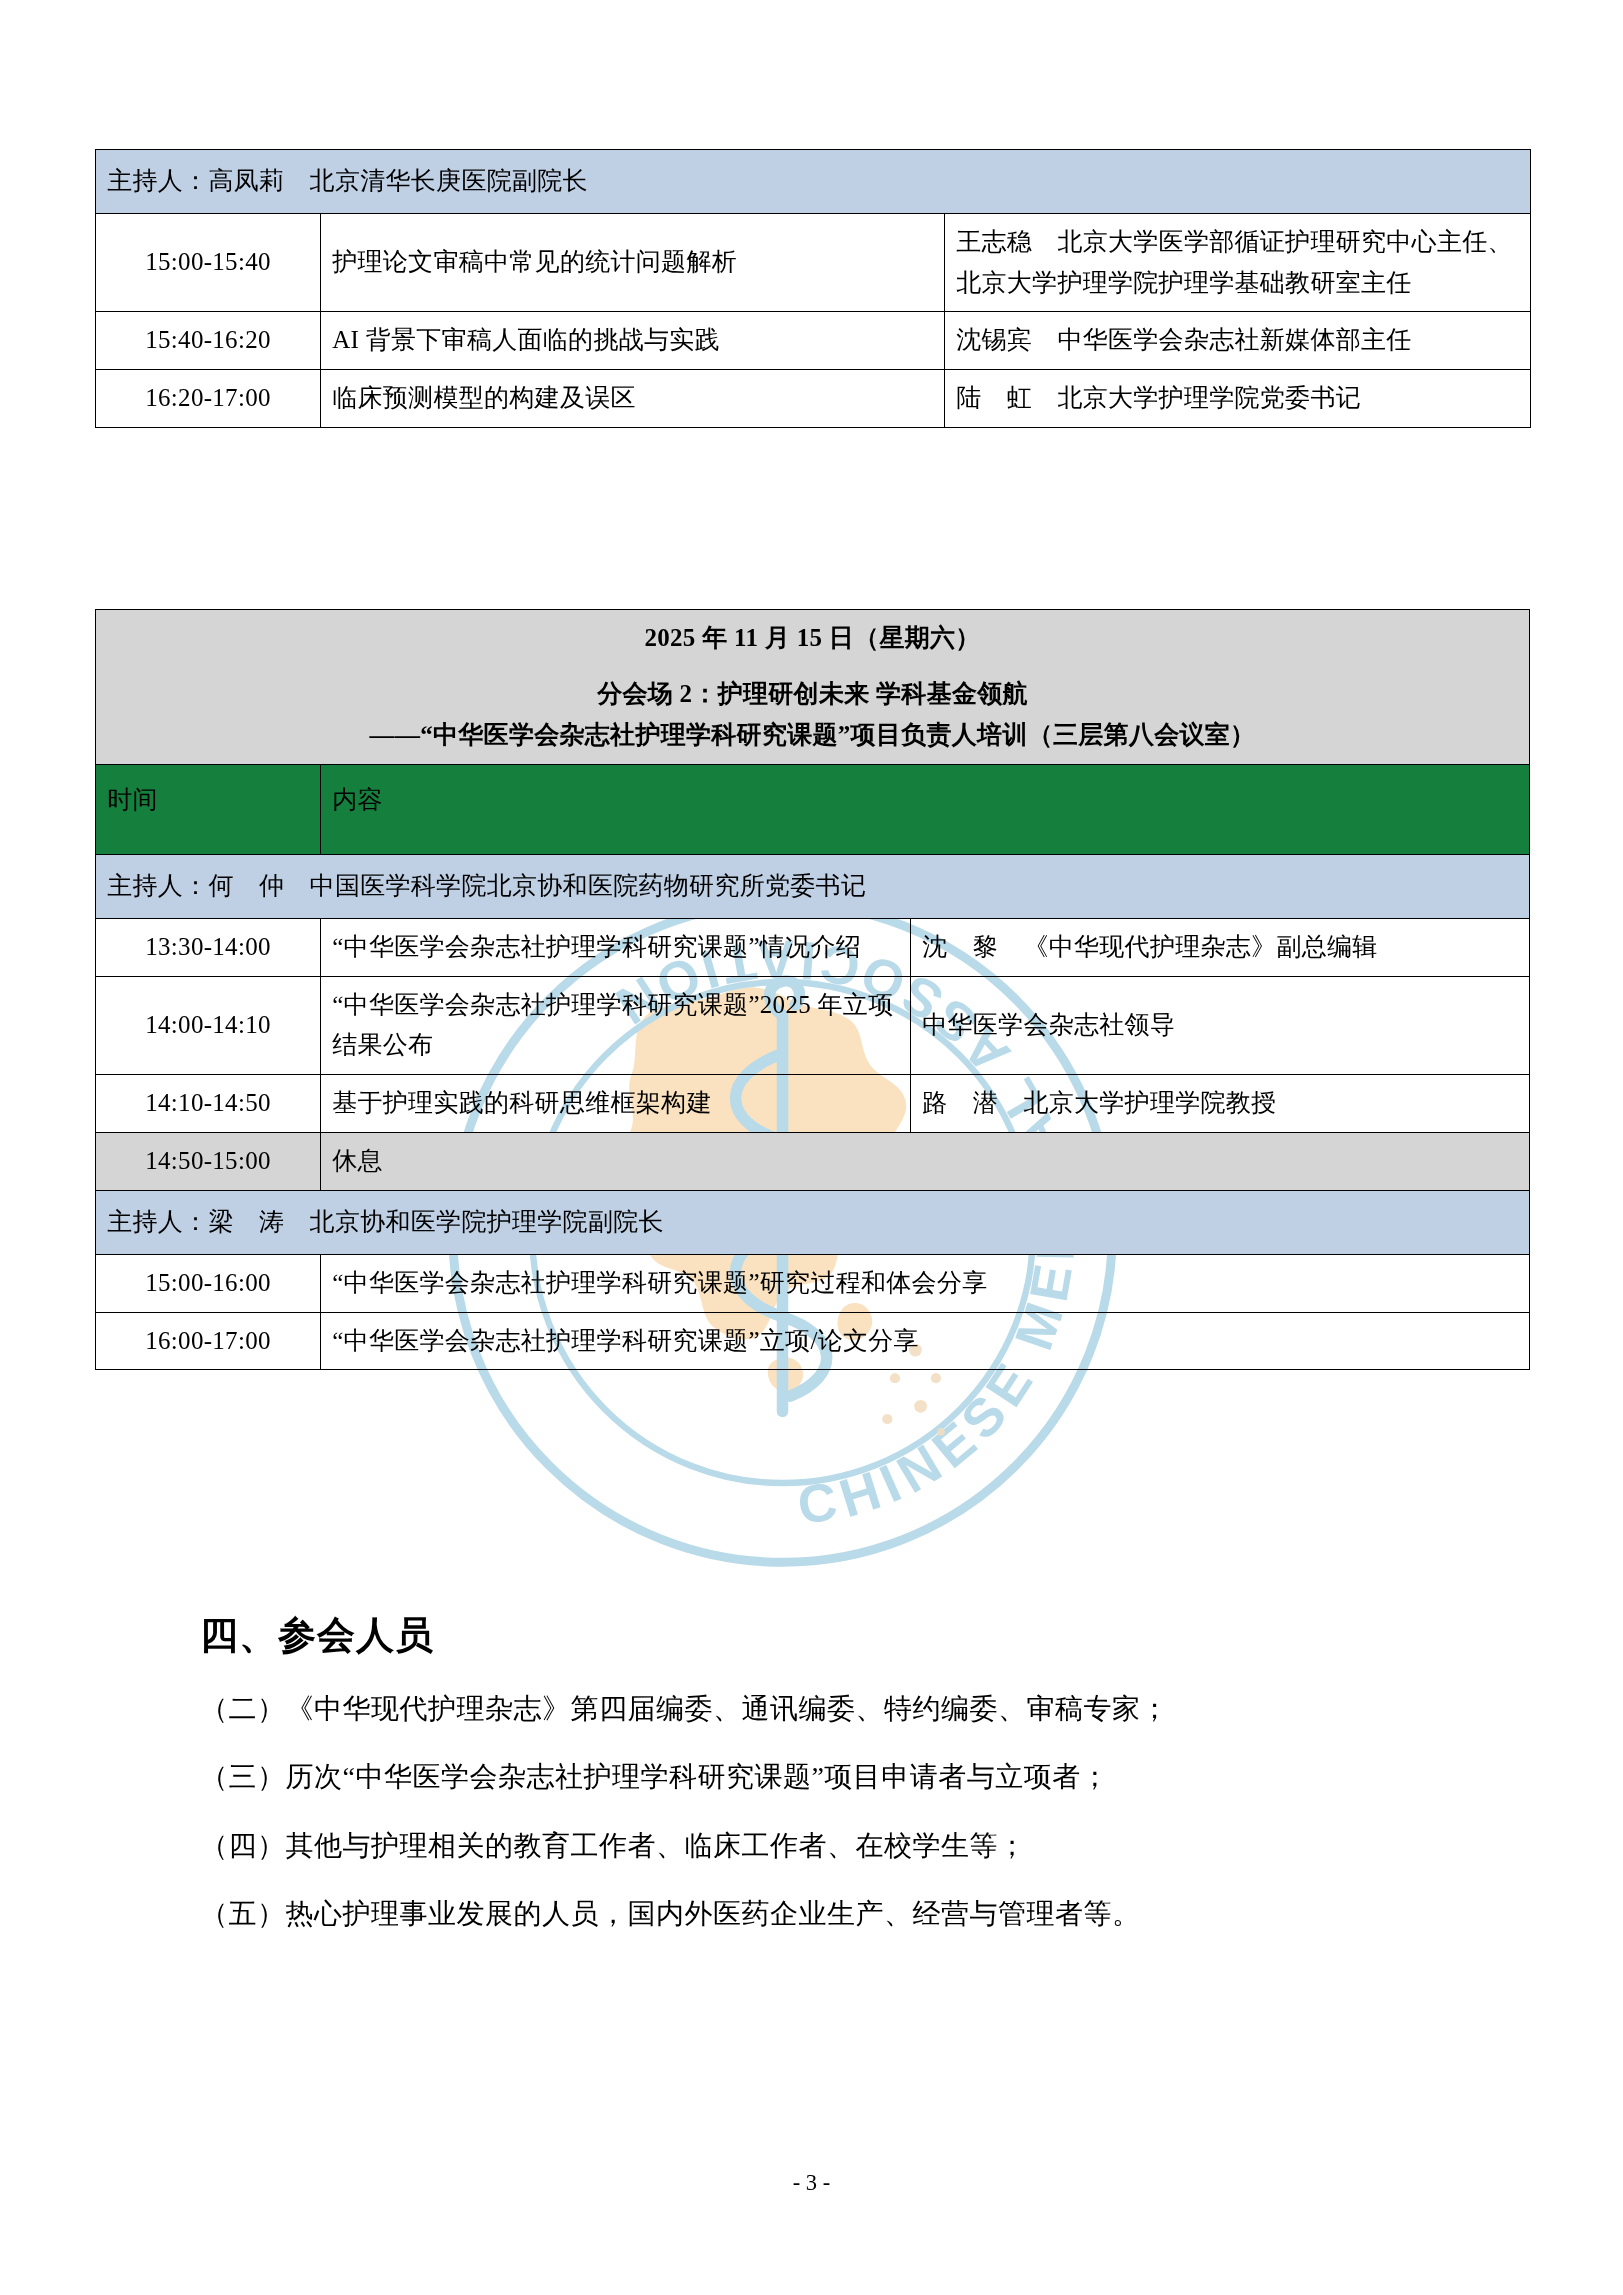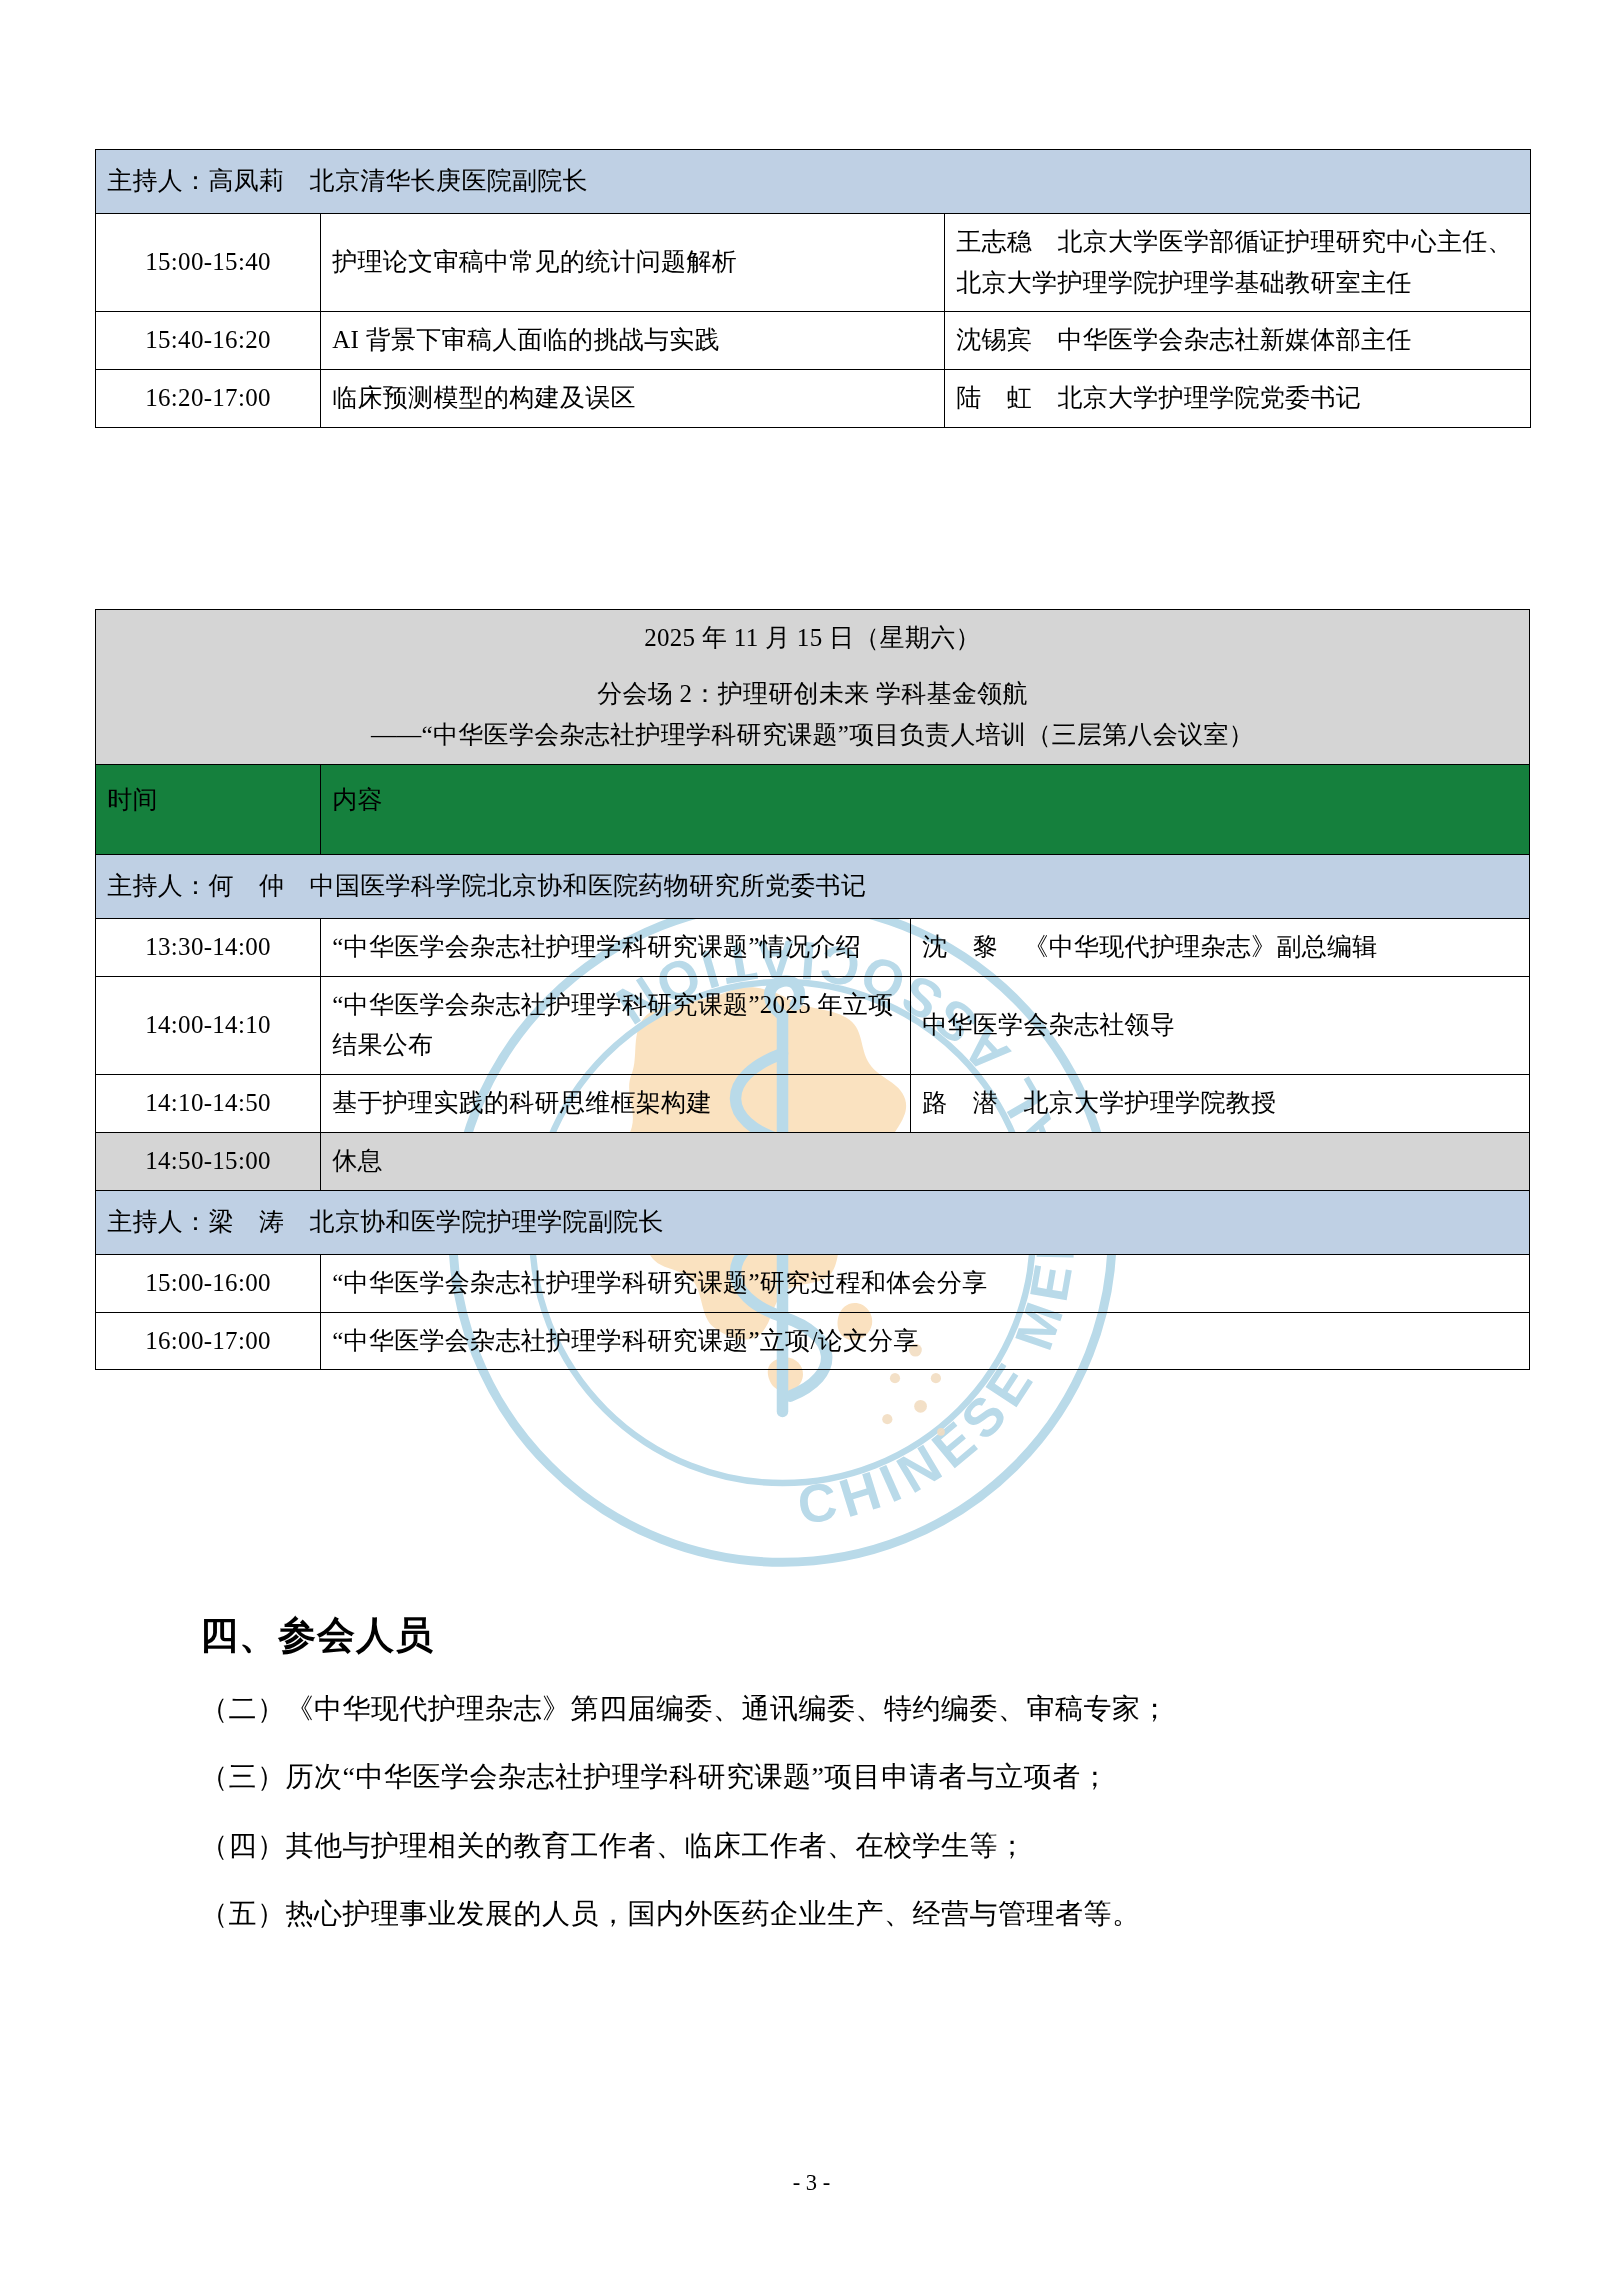--- a/index.html
+++ b/index.html
@@ -59,20 +59,21 @@
   .host-row td {
     background: #bfd0e4;
     padding-top: 11.2px;
     padding-bottom: 11.2px;
   }
   .gray-row td { background: #d5d5d5; }
   .title-cell {
     background: #d5d5d5;
     text-align: center;
     padding: 17.4px 15.3px;
+    font-weight: bold;
   }
   .title-cell .l1 { margin-bottom: 15.3px; }
   .title-cell .l2 { margin-bottom: 1px; }
   .title-cell .l3 { }
   .colhead td {
     background: #15803d;
     text-align: left;
     padding-top: 15.3px;
     padding-bottom: 33px;
   }

